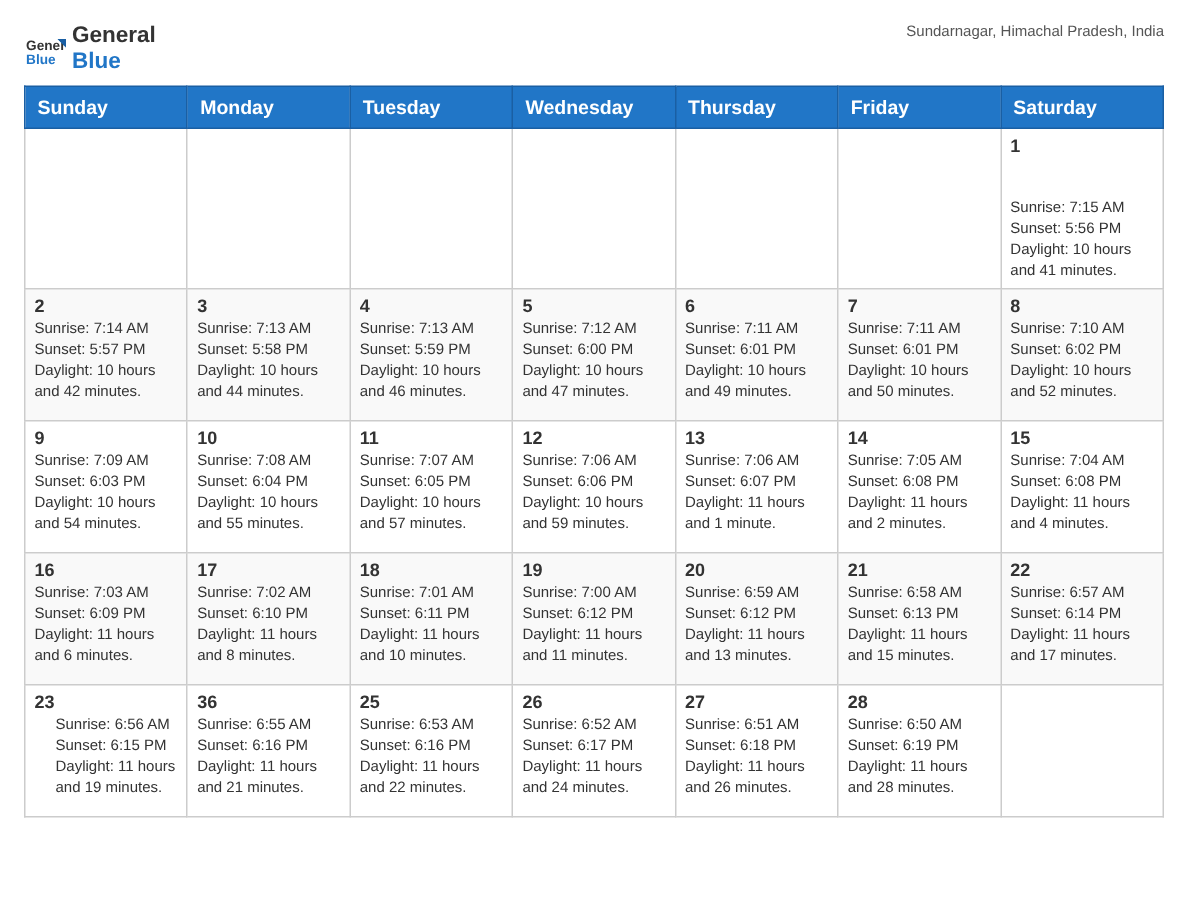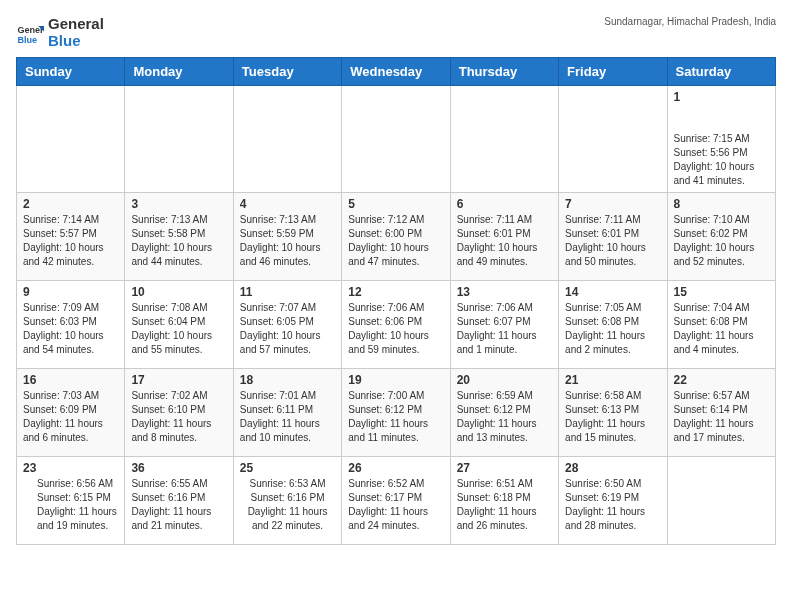--- a/index.html
+++ b/index.html
@@ -291,21 +291,21 @@
         </td>
         <td>
           <span class="day-num">36</span>
           <div class="day-info" style="white-space: pre-line;">Sunrise: 6:55 AM
 Sunset: 6:16 PM
 Daylight: 11 hours
 and 21 minutes.</div>
         </td>
         <td>
           <span class="day-num">25</span>
-          <div class="day-info" style="white-space: pre-line; text-align: center;">Sunrise: 6:53 AM
+          <div class="day-info" style="white-space: pre-line;">Sunrise: 6:53 AM
 Sunset: 6:16 PM
 Daylight: 11 hours
 and 22 minutes.</div>
         </td>
         <td>
           <span class="day-num">26</span>
           <div class="day-info" style="white-space: pre-line;">Sunrise: 6:52 AM
 Sunset: 6:17 PM
 Daylight: 11 hours
 and 24 minutes.</div>

